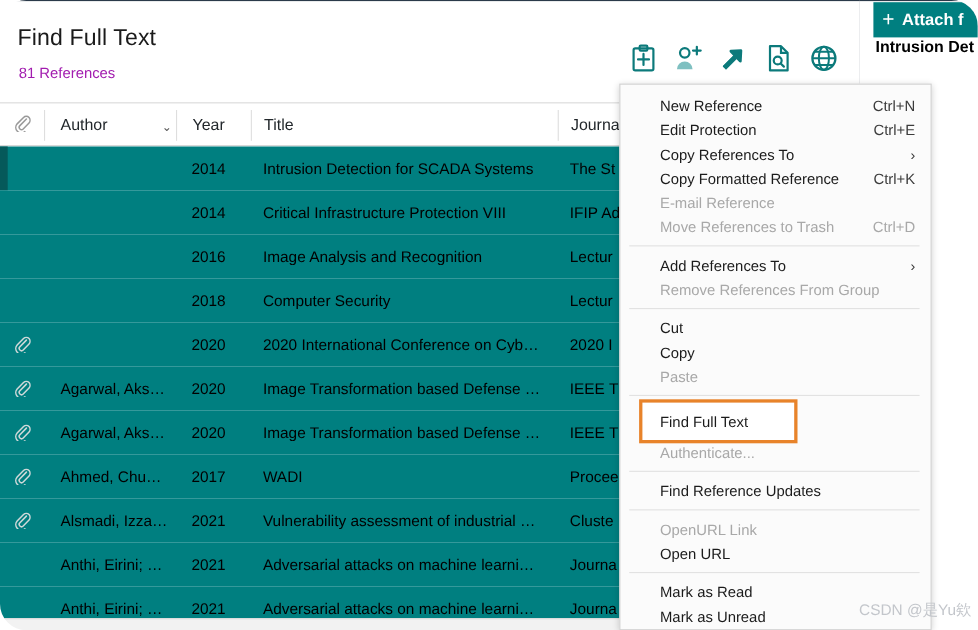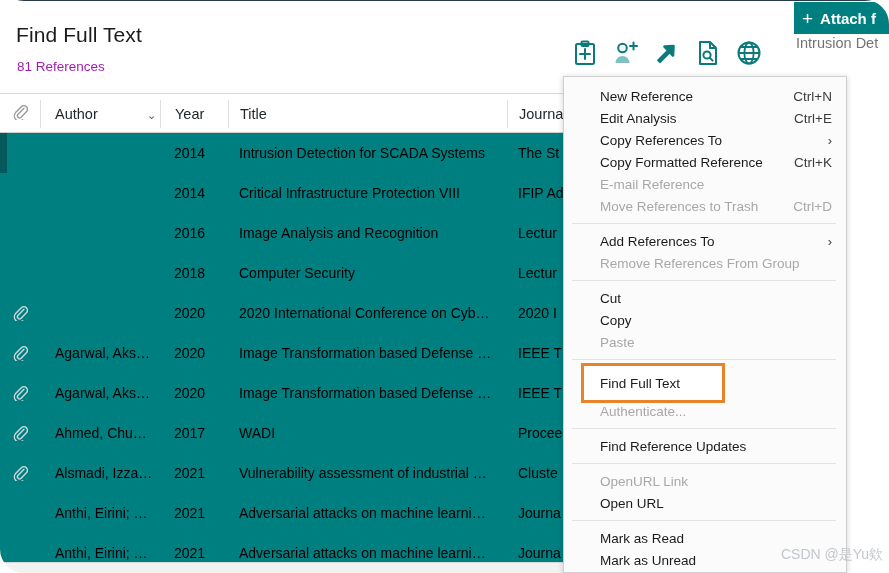--- a/index.html
+++ b/index.html
@@ -161,22 +161,22 @@
     display: flex; align-items: center;
     padding: 0 8px;
     font-size: 15px; font-weight: bold;
     cursor: pointer;
     white-space: nowrap;
   }
   #attach-plus { font-size: 19px; font-weight: normal; margin-right: 7px; line-height: 1; }
   #detail-title {
     position: absolute;
     left: 15px; top: 34px;
-    font-size: 14.5px; font-weight: normal;
-    color: #737373;
+    font-size: 14.5px; font-weight: bold;
+    color: #000000;
     white-space: nowrap;
   }
 
   
   #context-menu {
     position: absolute;
     left: 563px; top: 76px;
     width: 284px; height: 497px;
     background: #fbfbfb;
     border: 1px solid #d0d0d0;
@@ -412,21 +412,21 @@
     </div>
     <div id="detail-title">Intrusion Det</div>
   </div>
 
   <div id="context-menu" style="padding-top: 8px;">
       <div class="mi">
         <span class="mi-label">New Reference</span>
         <span class="mi-accel">Ctrl+N</span>
       </div>
       <div class="mi">
-        <span class="mi-label">Edit Analysis</span>
+        <span class="mi-label">Edit Protection</span>
         <span class="mi-accel">Ctrl+E</span>
       </div>
       <div class="mi">
         <span class="mi-label">Copy References To</span>
         <span class="mi-arrow">›</span>
       </div>
       <div class="mi">
         <span class="mi-label">Copy Formatted Reference</span>
         <span class="mi-accel">Ctrl+K</span>
       </div>

